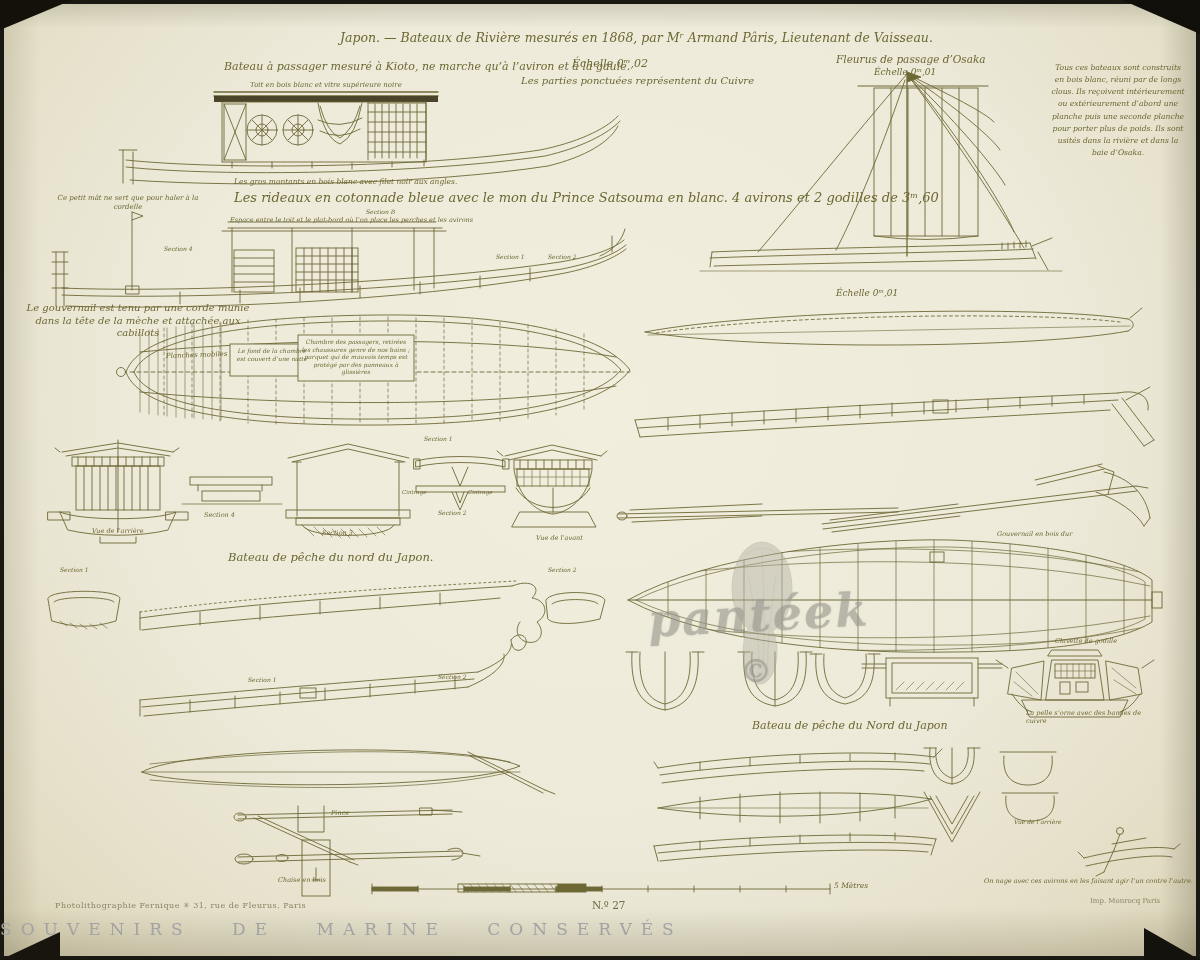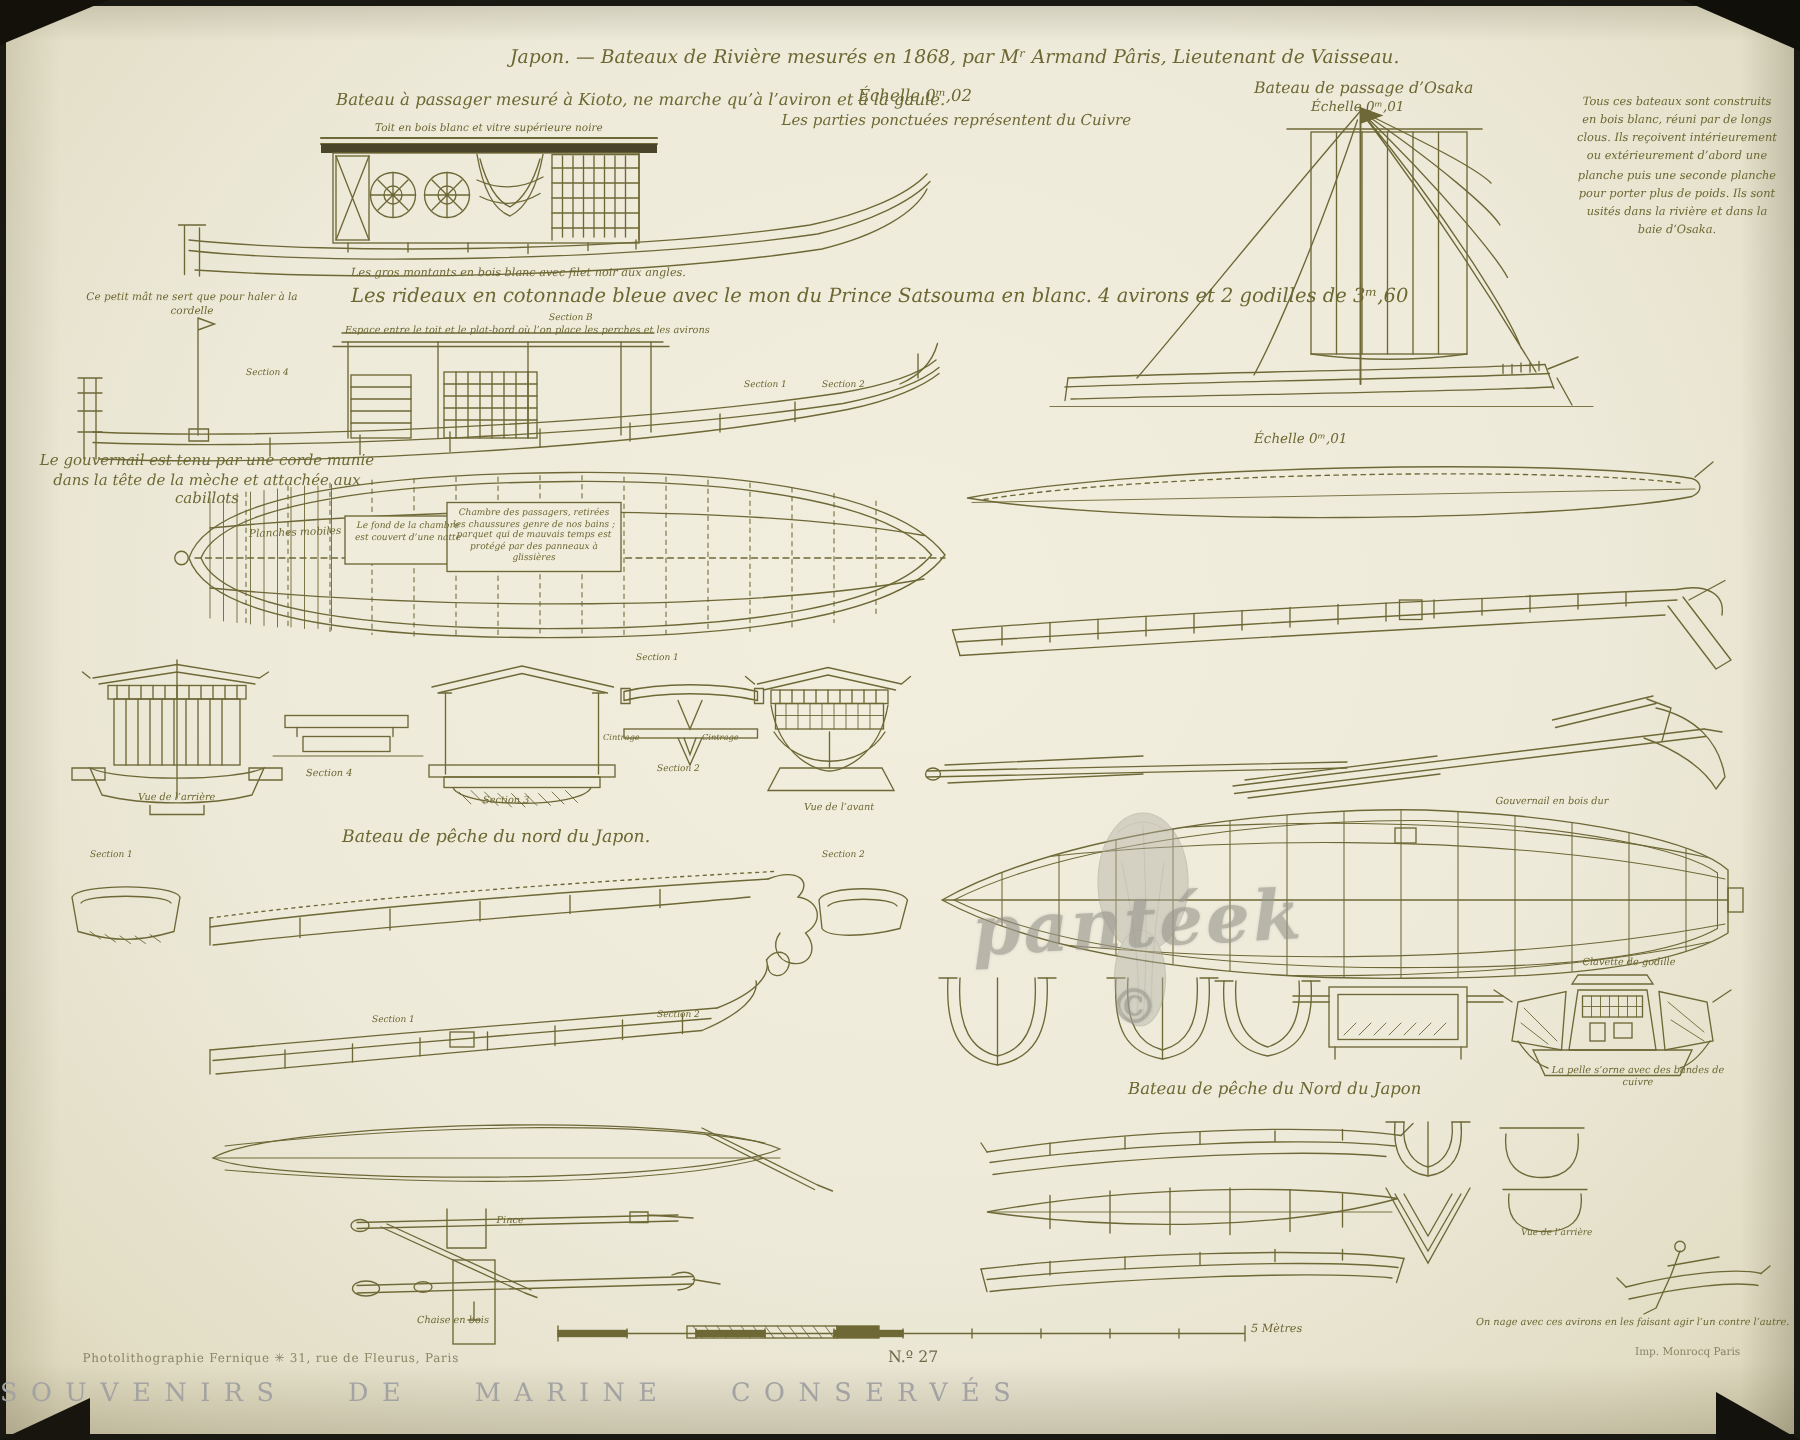--- a/index.html
+++ b/index.html
@@ -249,21 +249,21 @@
     <ellipse cx="760" cy="652" rx="17" ry="32"></ellipse>
     <path d="M745,555 q17,-14 34,0" fill="none"></path>
     <path d="M748,575 q14,70 10,100 M762,550 q4,80 0,130 M776,575 q-10,70 -8,100" fill="none"></path>
   </g>
 </svg>
 
 <div class="ann" style="left:340px;top:30px;width:560px;text-align:left;font-size:12.5px">Japon. —  Bateaux de Rivière mesurés en 1868, par Mʳ Armand Pâris, Lieutenant de Vaisseau.</div>
 <div class="ann" style="left:224px;top:60px;font-size:11px">Bateau à passager mesuré à Kioto, ne marche qu’à l’aviron et à la gaule.</div>
 <div class="ann" style="left:572px;top:57px;font-size:11px">Échelle 0ᵐ,02</div>
 <div class="ann" style="left:521px;top:75px;font-size:10px">Les parties ponctuées représentent du Cuivre</div>
-<div class="ann" style="left:836px;top:53px;font-size:10.5px">Bateau de passage d’Osaka</div>
+<div class="ann" style="left:836px;top:53px;font-size:10.5px">Fleurus de passage d’Osaka</div>
 <div class="ann" style="left:874px;top:67px;font-size:9px">Échelle 0ᵐ,01</div>
 <div class="ann wrap" style="left:1050px;top:62px;width:136px;font-size:7.6px;line-height:1.6">Tous ces bateaux sont construits en bois blanc, réuni par de longs clous. Ils reçoivent intérieurement ou extérieurement d’abord une planche puis une seconde planche pour porter plus de poids. Ils sont usités dans la rivière et dans la baie d’Osaka.</div>
 
 <div class="ann" style="left:250px;top:81px;font-size:7px">Toit en bois blanc et vitre supérieure noire</div>
 <div class="ann wrap" style="left:52px;top:194px;width:152px;font-size:7px;text-align:center">Ce petit mât ne sert que pour haler à la cordelle</div>
 <div class="ann" style="left:234px;top:177px;font-size:7.5px">Les gros montants en bois blanc avec filet noir aux angles.</div>
 <div class="ann" style="left:234px;top:190px;font-size:13px">Les rideaux en cotonnade bleue avec le mon du Prince Satsouma en blanc. 4 avirons et 2 godilles de 3ᵐ,60</div>
 <div class="ann" style="left:230px;top:216px;font-size:6.5px">Espace entre le toit et le plat-bord où l’on place les perches et les avirons</div>
 <div class="ann" style="left:366px;top:208px;font-size:6px">Section B</div>
 <div class="ann" style="left:164px;top:245px;font-size:6px">Section 4</div>
@@ -287,21 +287,21 @@
 <div class="ann" style="left:60px;top:566px;font-size:6px">Section 1</div>
 <div class="ann" style="left:548px;top:566px;font-size:6px">Section 2</div>
 <div class="ann" style="left:248px;top:676px;font-size:6px">Section 1</div>
 <div class="ann" style="left:438px;top:673px;font-size:6px">Section 2</div>
 <div class="ann" style="left:331px;top:809px;font-size:6.5px">Pince</div>
 <div class="ann" style="left:278px;top:876px;font-size:6.5px">Chaise en bois</div>
 
 <div class="ann" style="left:836px;top:288px;font-size:9px">Échelle 0ᵐ,01</div>
 <div class="ann" style="left:997px;top:530px;font-size:6.5px">Gouvernail en bois dur</div>
 <div class="ann" style="left:1055px;top:637px;font-size:6.5px">Clavette de godille</div>
-<div class="ann wrap" style="left:1026px;top:709px;width:132px;font-size:6.5px;text-align:center">La pelle s’orne avec des bandes de cuivre</div>
+<div class="ann wrap" style="left:1026px;top:709px;width:132px;font-size:6.5px;text-align:left">La pelle s’orne avec des bandes de cuivre</div>
 <div class="ann" style="left:752px;top:719px;font-size:11px">Bateau de pêche du Nord du Japon</div>
 <div class="ann" style="left:1014px;top:818px;font-size:6px">Vue de l’arrière</div>
 <div class="ann" style="left:984px;top:877px;font-size:6.5px">On nage avec ces avirons en les faisant agir l’un contre l’autre.</div>
 <div class="ann" style="left:834px;top:881px;font-size:7.5px">5 Mètres</div>
 
 <div class="wm" style="left:648px;top:588px;font-size:46px;letter-spacing:2px;transform:rotate(-3deg)">pantéek</div>
 <div class="wm" style="left:740px;top:652px;font-size:32px;font-style:normal">©</div>
 
 <div class="ann foot" style="left:55px;top:901px;font-size:8px;letter-spacing:0.5px">Photolithographie Fernique ✳ 31, rue de Fleurus, Paris</div>
 <div class="ann foot" style="left:592px;top:899px;font-size:10.5px;color:#6f6a4a">N.º 27</div>

